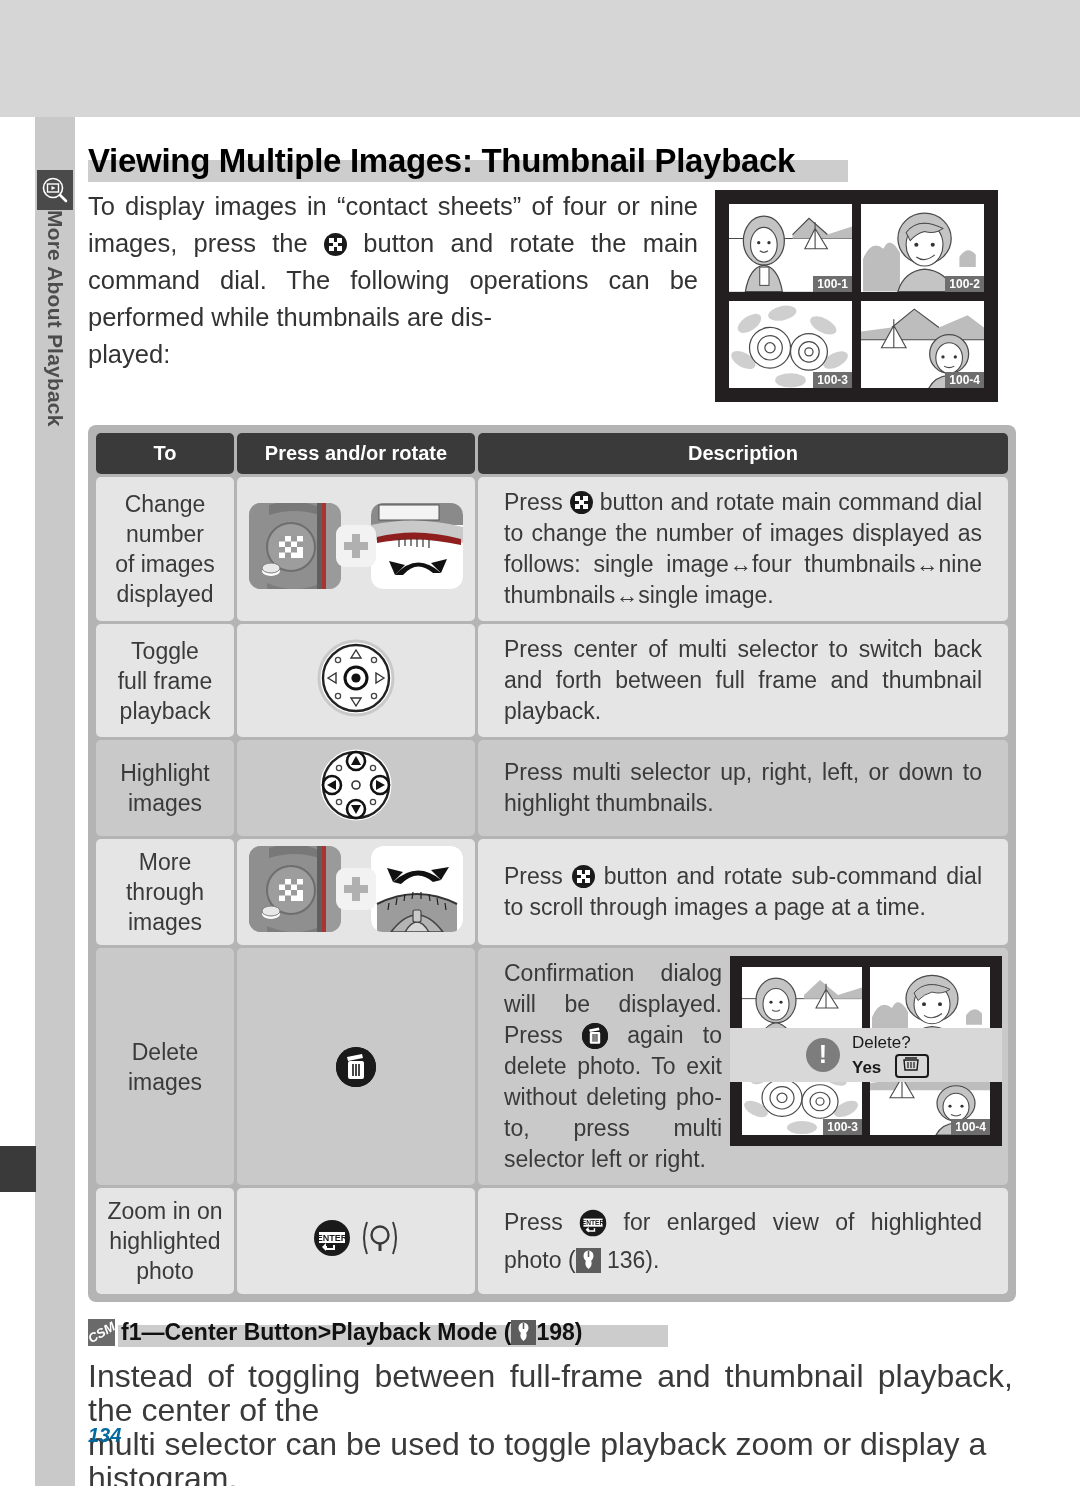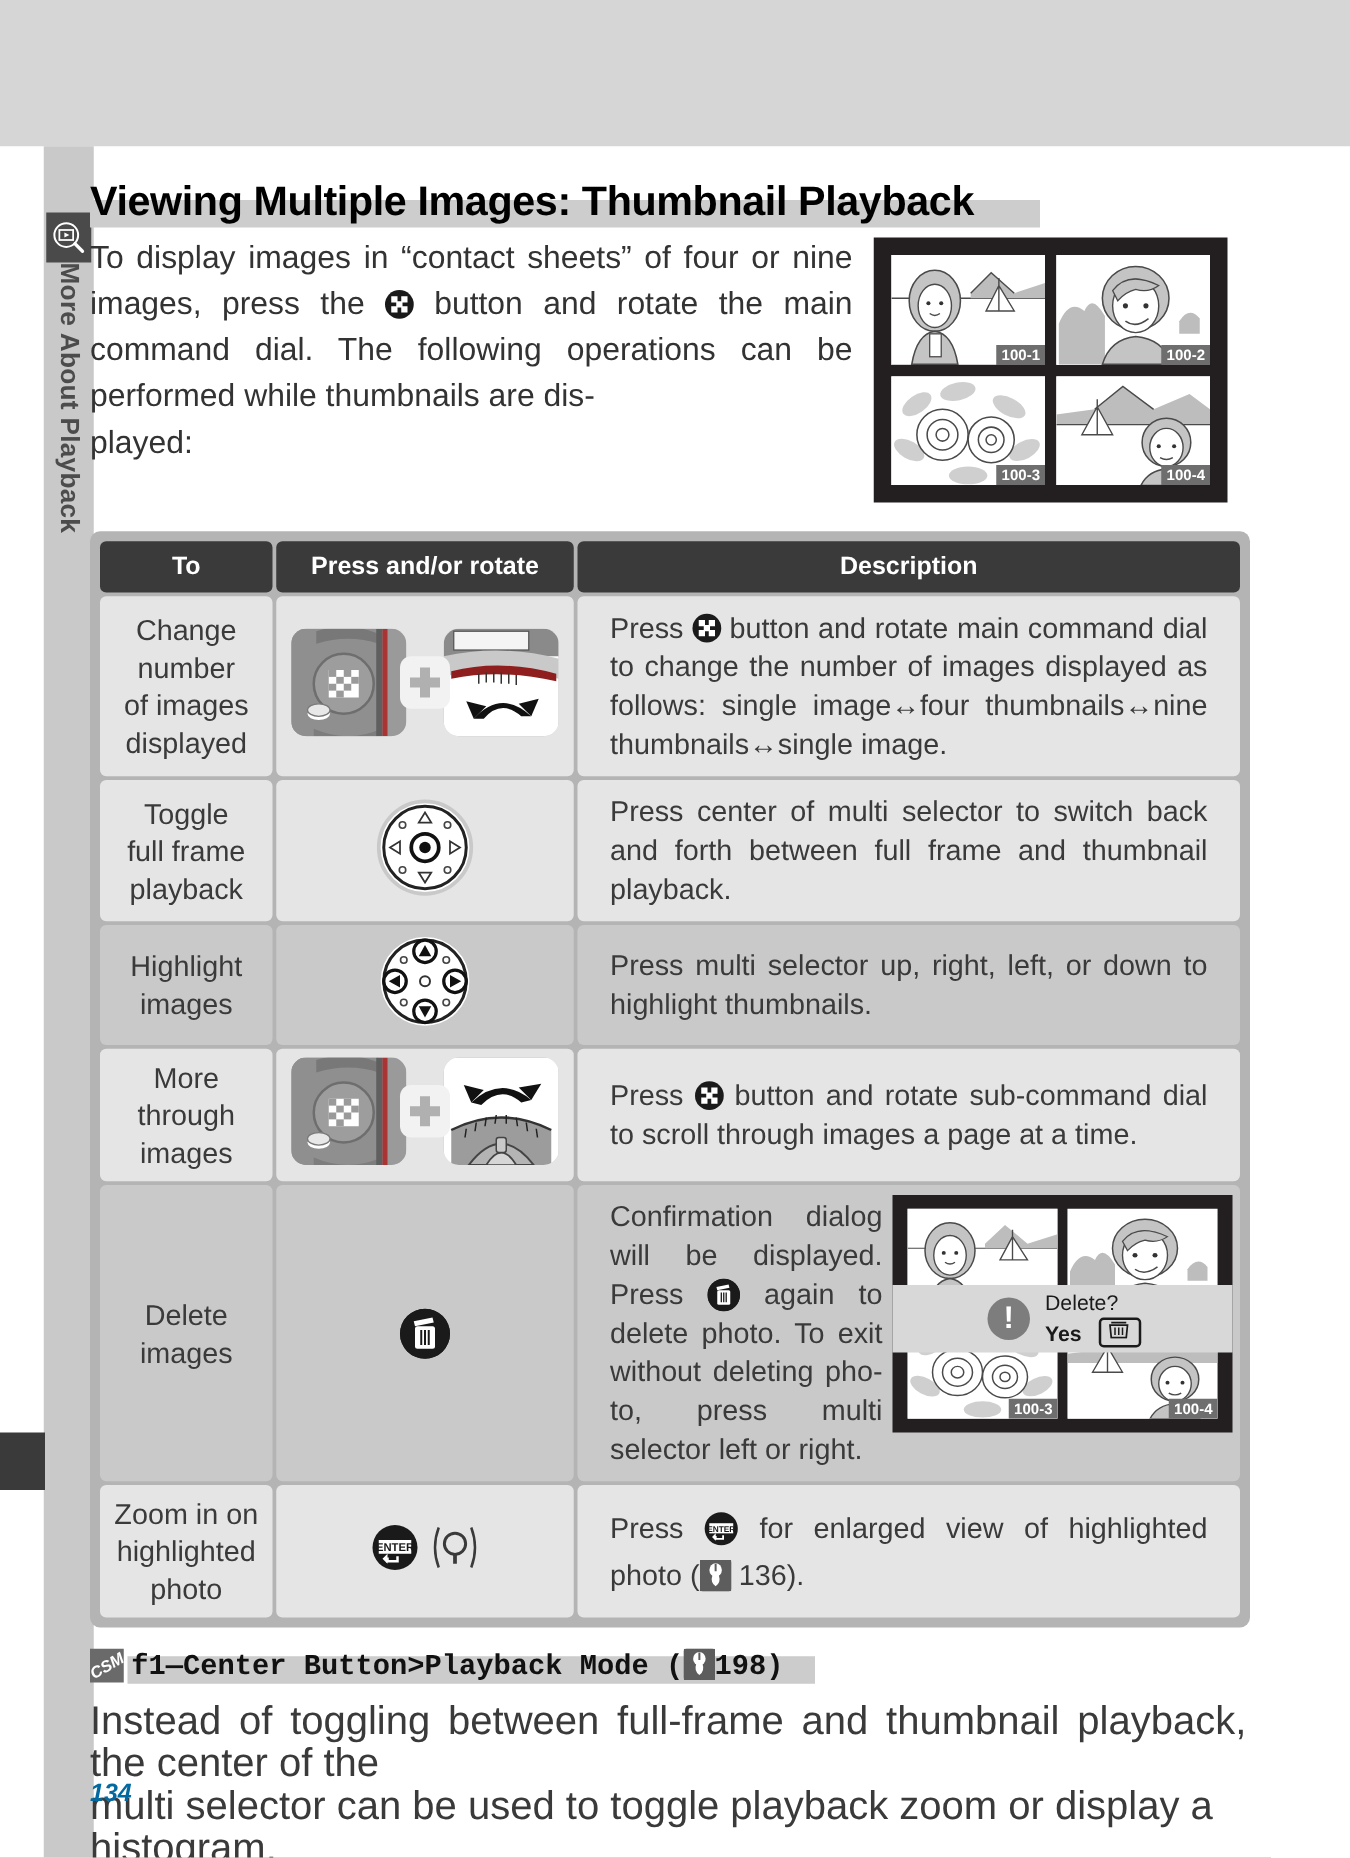--- a/index.html
+++ b/index.html
@@ -24,21 +24,21 @@
   }
   .sidetab .vtext{
     position:absolute;left:-146px;top:186px;width:330px;height:38px;
     transform:rotate(90deg);
     font-size:21px;font-weight:bold;color:#4c4c4c;letter-spacing:.2px;
     display:flex;align-items:center;justify-content:flex-start;
     white-space:nowrap;
   }
 
   
-  .content{position:absolute;left:72px;top:0;width:930px;height:1176px;}
+  .content{position:absolute;left:88px;top:0;width:930px;height:1176px;}
 
   
   .headwrap{position:absolute;left:0px;top:142px;width:880px;height:40px;}
   .headwrap .bgbar{position:absolute;left:0;top:18px;width:760px;height:22px;background:#cdcdcd;}
   .headwrap h1{
     position:absolute;left:0;top:0;margin:0;
     font-size:33px;font-weight:bold;letter-spacing:-0.3px;color:#000;
     white-space:nowrap;
   }
 
@@ -113,21 +113,21 @@
   .dtrash{display:inline-block;width:30px;height:20px;border:2px solid #1a1a1a;border-radius:4px;
           position:relative;vertical-align:-5px;margin-left:14px;}
 
   
   .csmnote{position:absolute;left:0px;top:1319px;width:925px;}
   .csmhead{position:relative;height:30px;}
   .csmhead .hbg{position:absolute;left:30px;top:6px;width:550px;height:22px;background:#cccccc;}
   .csmbadge{position:absolute;left:0;top:0;width:27px;height:27px;background:#6a6a6a;color:#fff;
             font-size:13px;font-weight:bold;display:flex;align-items:center;justify-content:center;}
   .csmbadge span{transform:rotate(-30deg);font-style:italic;}
-  .csmhead .htxt{position:absolute;left:33px;top:0px;font-size:23px;font-weight:bold;color:#111;white-space:nowrap;font-family:Liberation Mono, monospace;}
+  .csmhead .htxt{position:absolute;left:33px;top:0px;font-size:23px;font-weight:bold;color:#111;white-space:nowrap;}
   .csmbody{margin-top:10px;font-size:32px;line-height:34px;color:#3a3a3a;text-align:justify;}
   .csmbody .l2{display:block;text-align:left;}
 
   
   .pagenum{position:absolute;left:0px;top:1424px;font-size:20px;font-weight:bold;font-style:italic;color:#0369a1;}
 </style>
 </head>
 <body>
 
 <div class="page">

